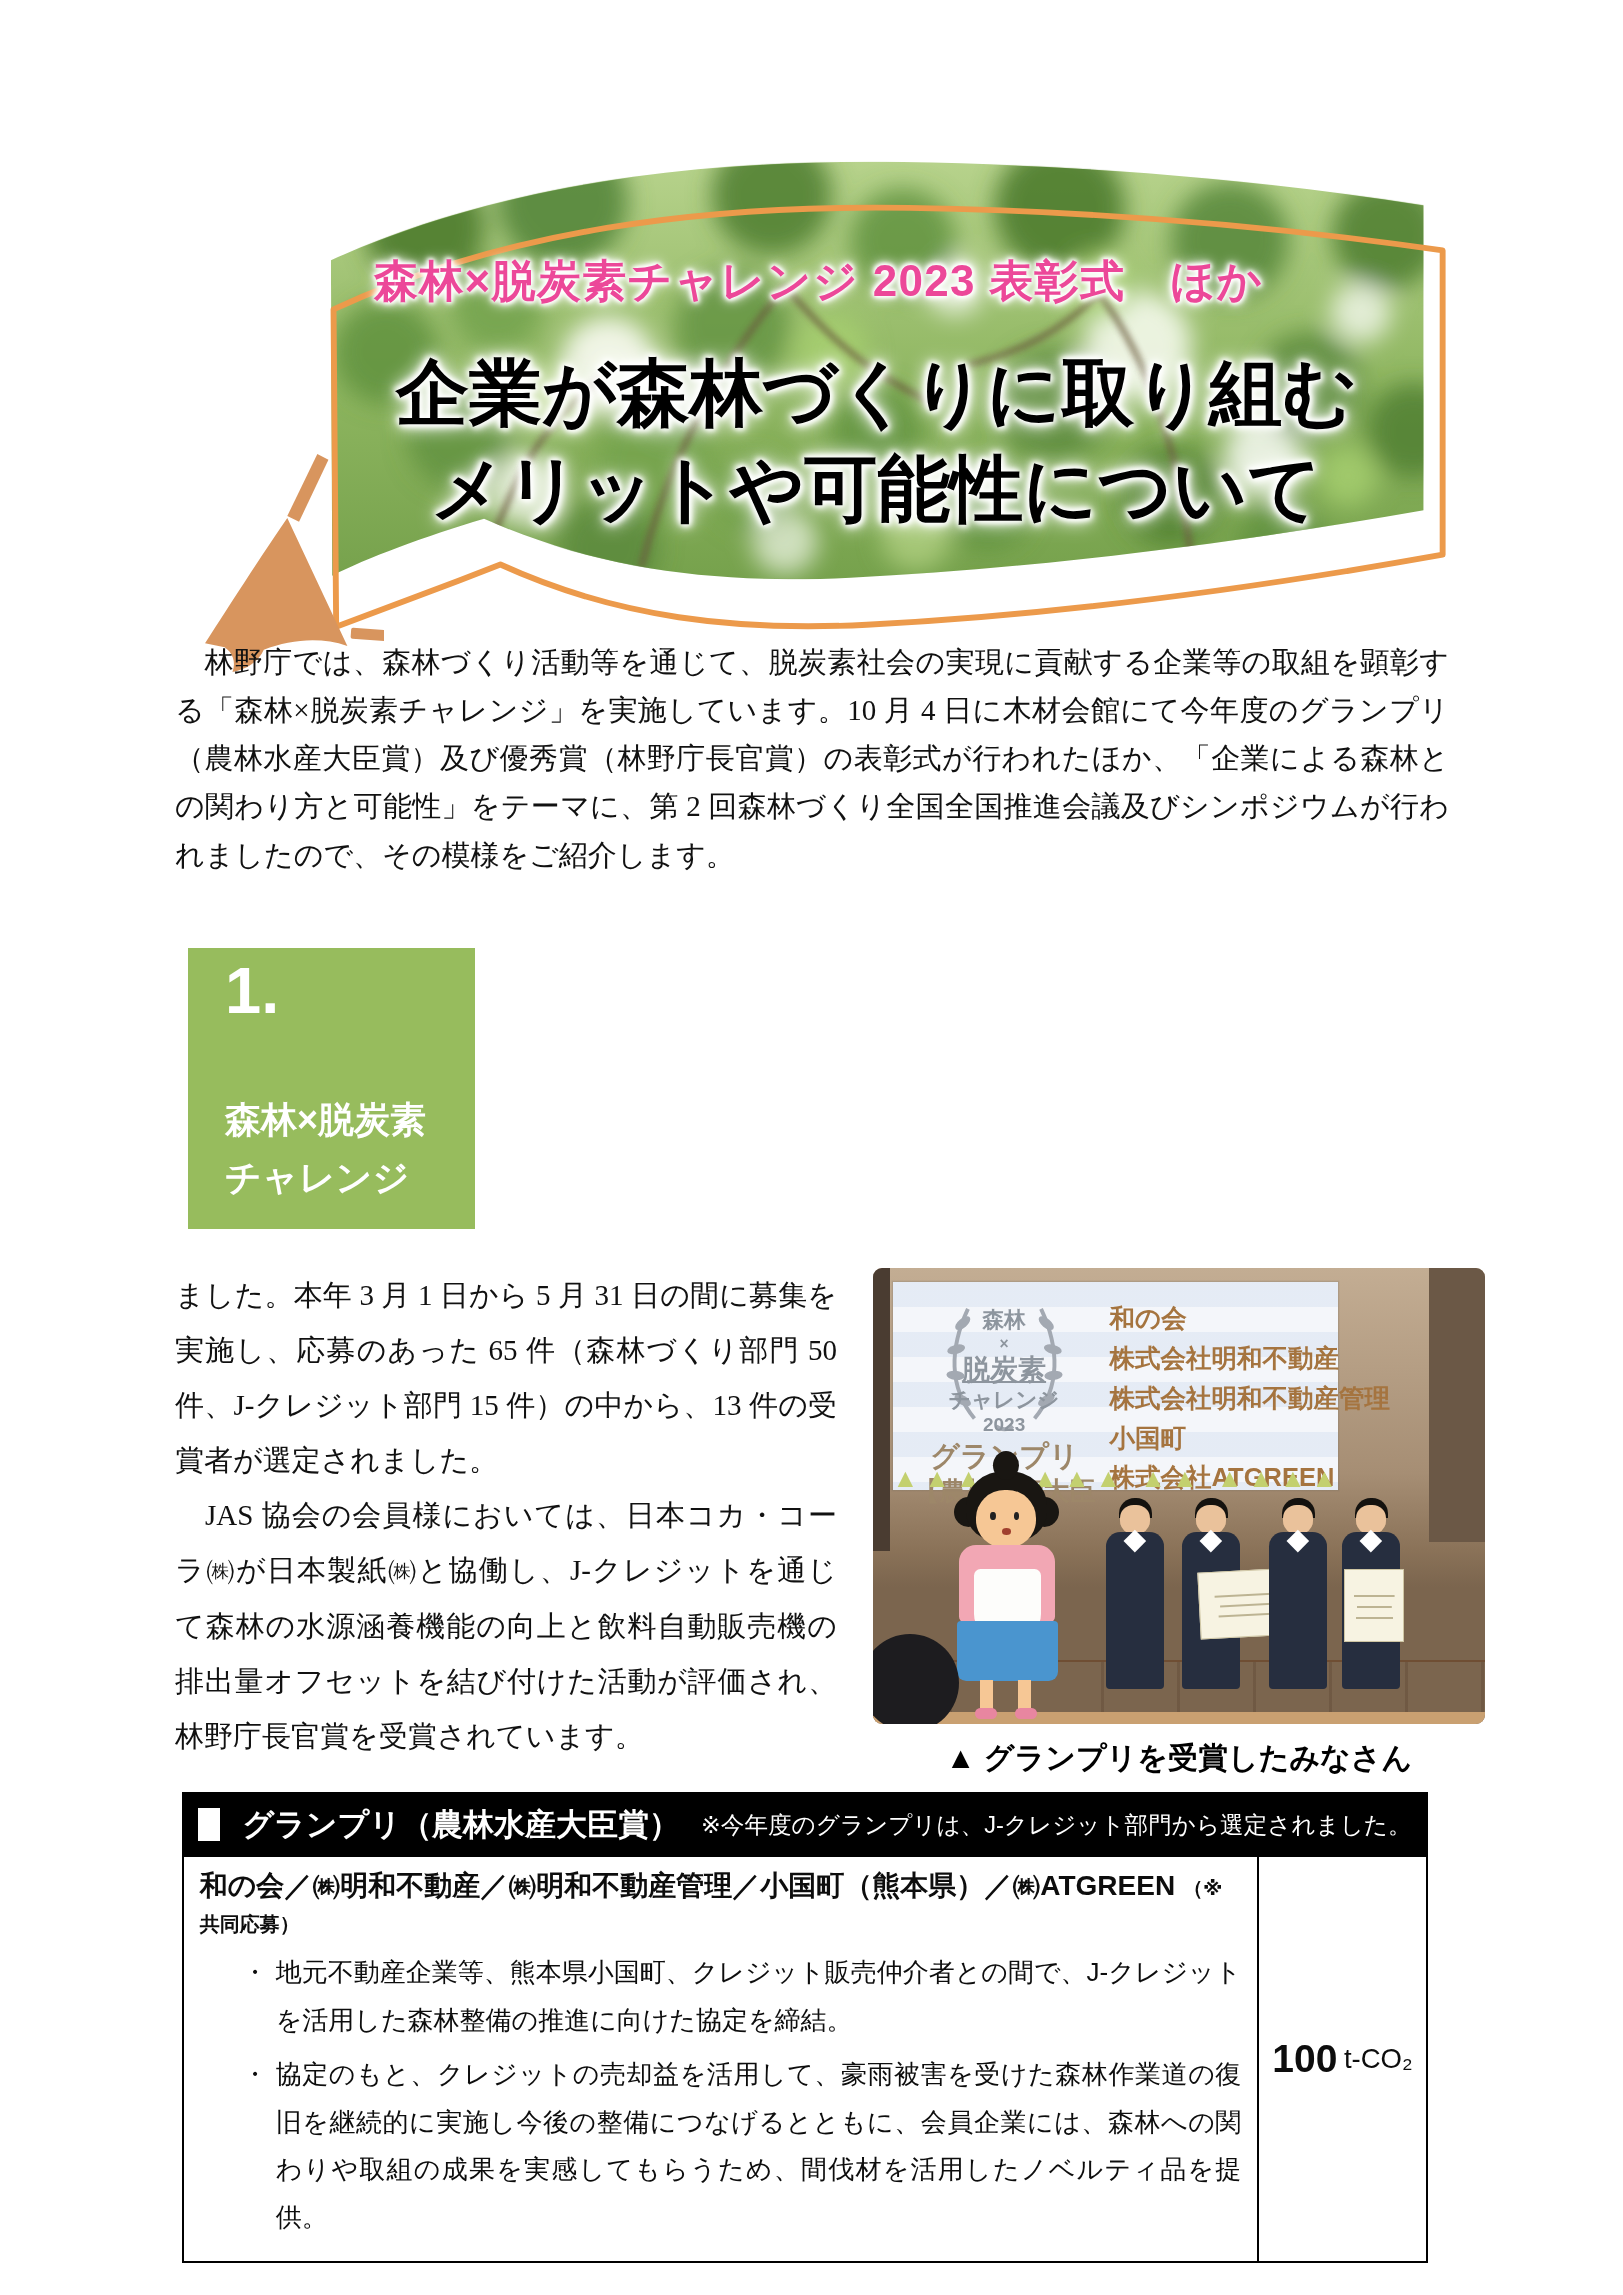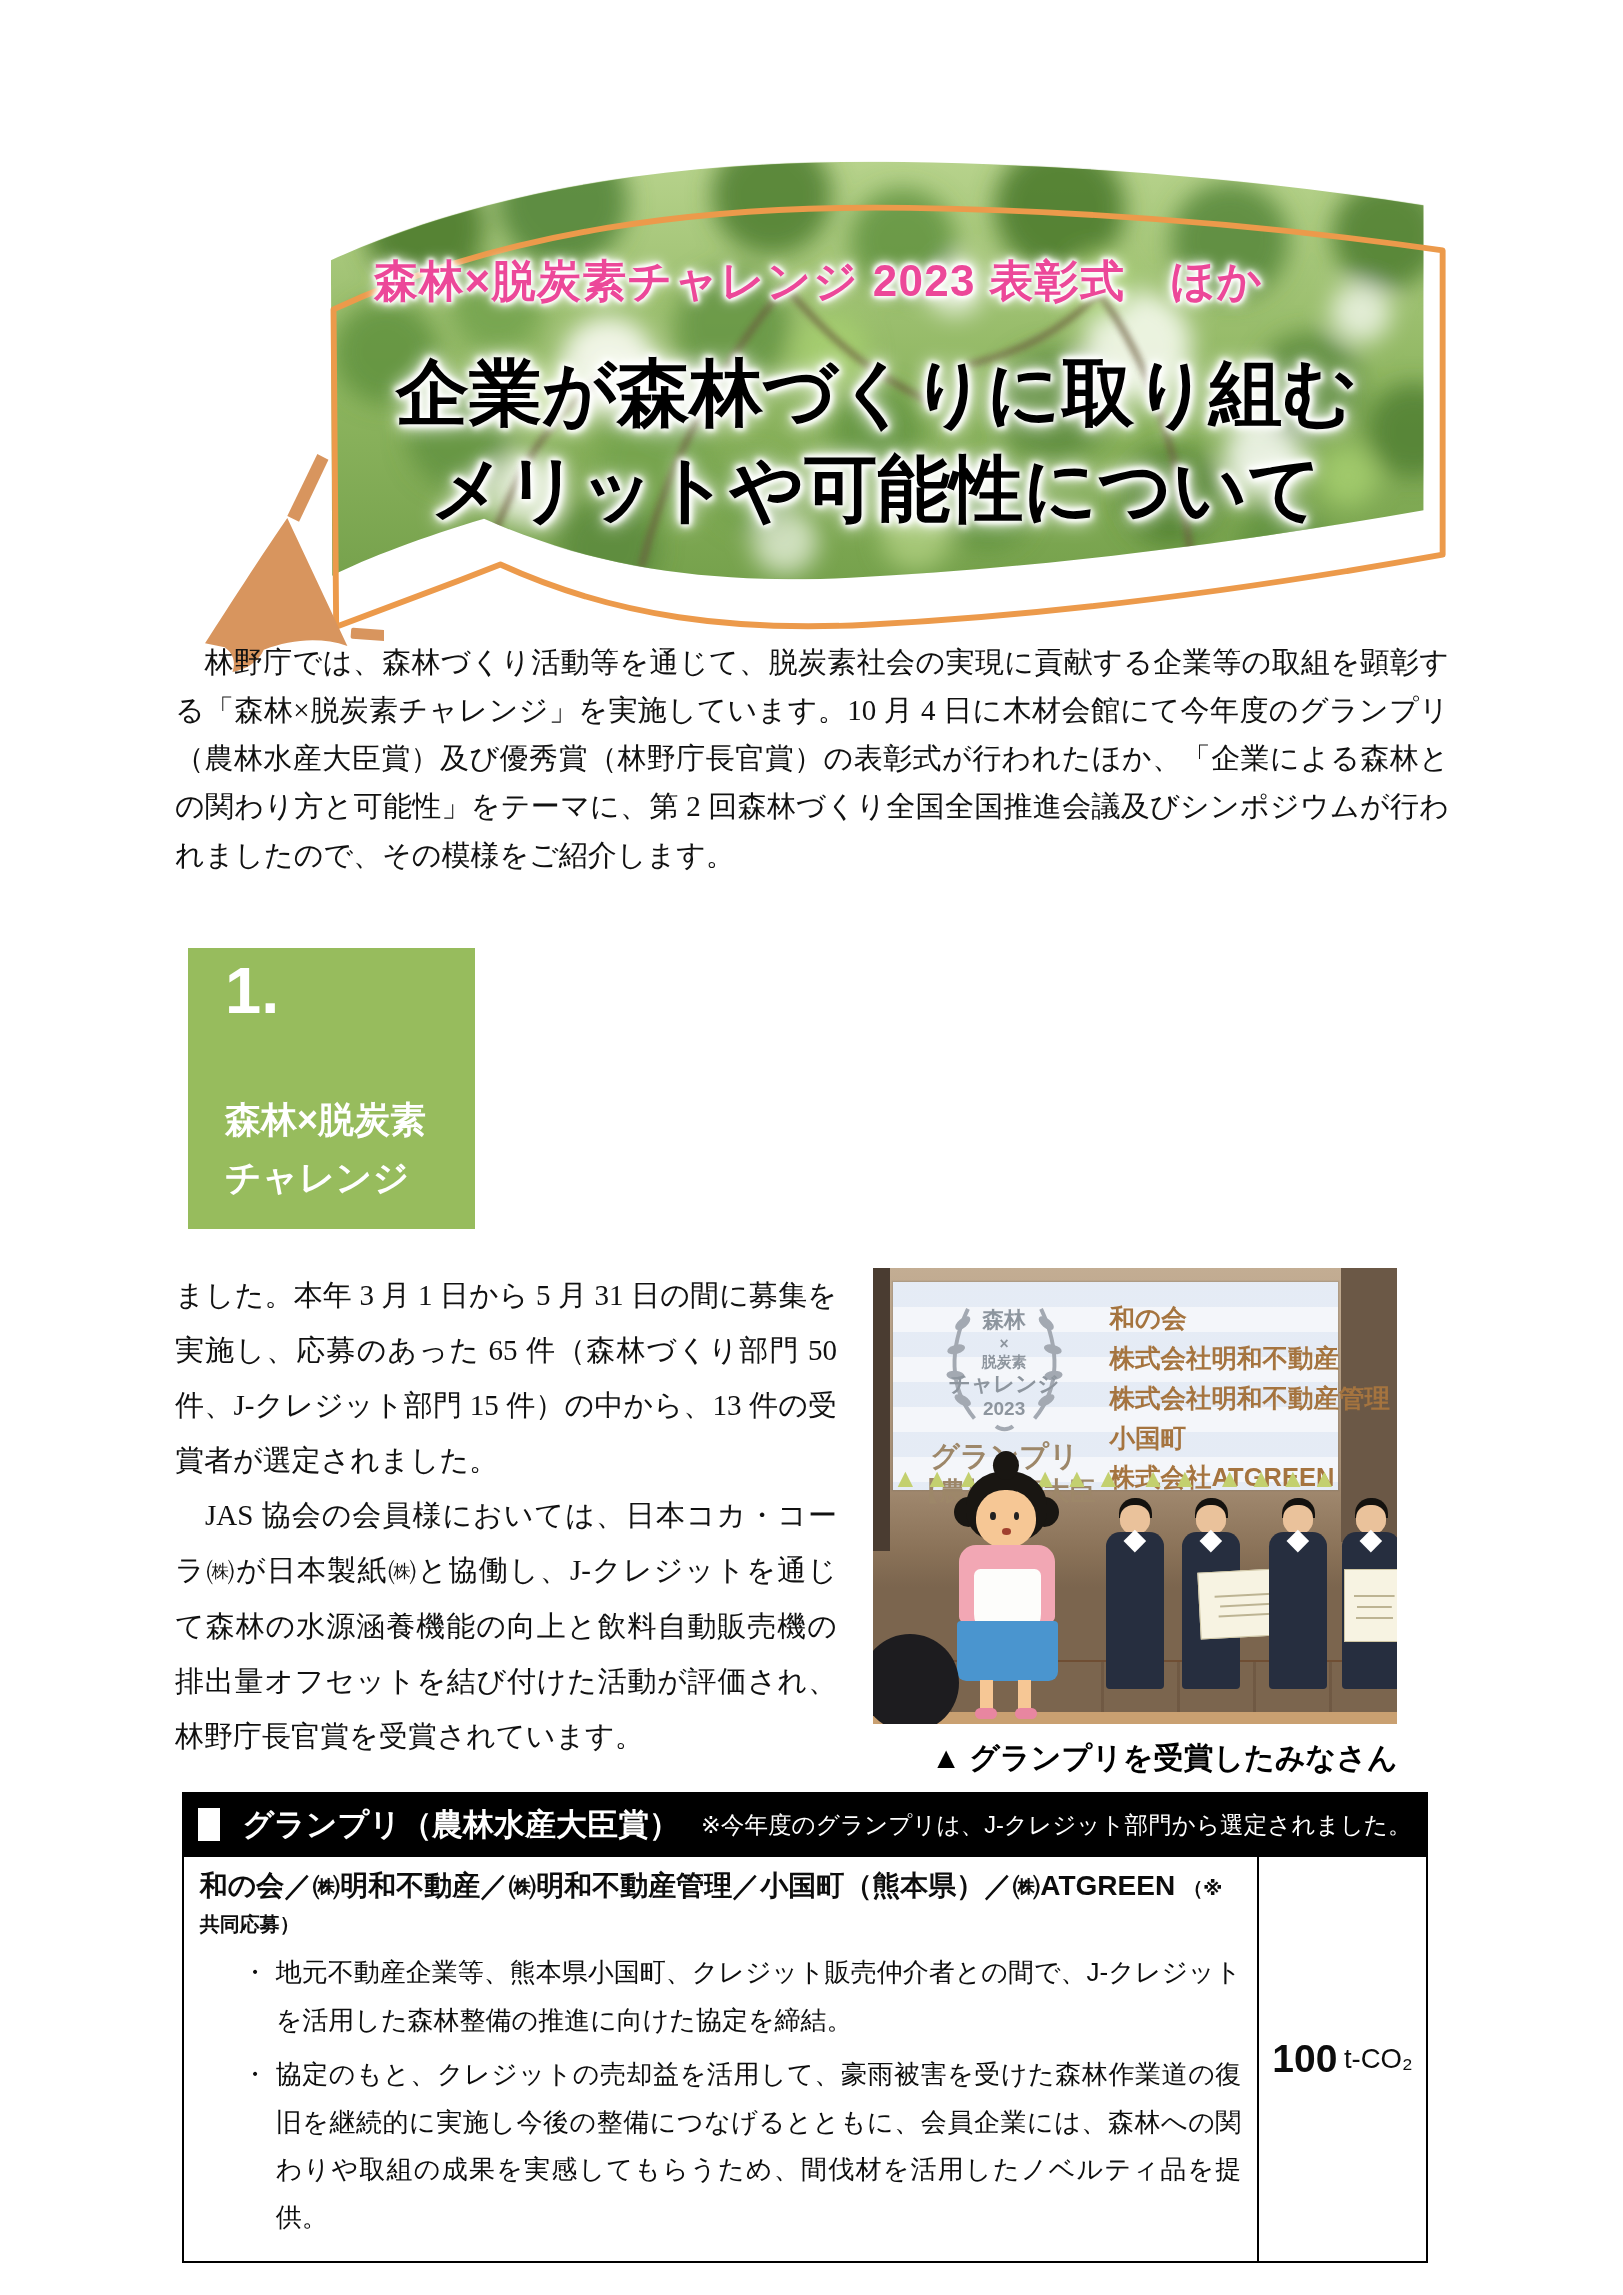--- a/index.html
+++ b/index.html
@@ -47,38 +47,39 @@
     flex:1;margin-left:29px;font-size:29px;line-height:1.86;text-align:justify;
   }
   .sec-row-b{position:absolute;left:175px;top:1268px;width:1281px;display:flex;}
   .sec-p2{
     flex:none;width:662px;font-size:29px;line-height:1.9;text-align:justify;
     white-space:pre-line;
   }
   .photo-wrap{flex:1;margin-left:36px;}
   
   .photo{
-    position:relative;width:524px;height:456px;overflow:hidden;
+    position:relative;width:612px;height:456px;overflow:hidden;
     background:linear-gradient(180deg,#c3ad93 0%,#a68e74 45%,#8a7258 62%,#7b654e 70%);
     font-family:"Liberation Sans","DejaVu Sans",sans-serif;
+    border-radius:9px;
   }
   .ph-left-col{position:absolute;left:0;top:0;width:17px;height:62%;background:#4a3c31;}
   .ph-right-band{position:absolute;right:0;top:0;width:56px;height:60%;background:#6b5846;}
   .ph-screen{
     position:absolute;left:19.6px;top:14.4px;width:445px;height:208px;
     background:#f4f6fa;
     background-image:repeating-linear-gradient(180deg,rgba(176,198,228,.22) 0 25px,rgba(255,255,255,0) 25px 50px);
     box-shadow:0 0 0 1.3px rgba(120,110,100,.25);
   }
   .laurel{position:absolute;left:41px;top:6.5px;width:141px;height:148px;text-align:center;color:#8d959e;}
   .laurel svg{position:absolute;left:0;top:0;}
   .laurel .lt{position:relative;line-height:1.22;font-weight:bold;}
   .lt.l0{font-size:21.6px;padding-top:18.3px;}
   .lt.l1{font-size:15.7px;}
-  .lt.l2{font-size:15px;}
+  .lt.l2{font-size:28px;text-decoration:underline;}
   .lt.l3{font-size:21.6px;}
   .lt.l4{font-size:19px;}
   .award-txt{position:absolute;left:3.9px;top:156px;width:216px;text-align:center;color:#9d8769;font-weight:bold;line-height:1.25;}
   .award-txt .a1{font-size:29px;}
   .award-txt .a2{font-size:26px;}
   .scr-winners{position:absolute;left:217px;top:17px;color:#a5743f;font-weight:bold;font-size:25.5px;line-height:1.56;white-space:nowrap;}
   .tri-strip{position:absolute;left:0;bottom:-3.9px;width:100%;overflow:hidden;color:#c3d06f;font-size:26px;letter-spacing:5.9px;white-space:nowrap;}
   .floor{
     position:absolute;left:0;bottom:0;width:100%;height:62px;
     background:linear-gradient(180deg,#8f6644 0%,#a3764e 55%,#b08055 100%);

